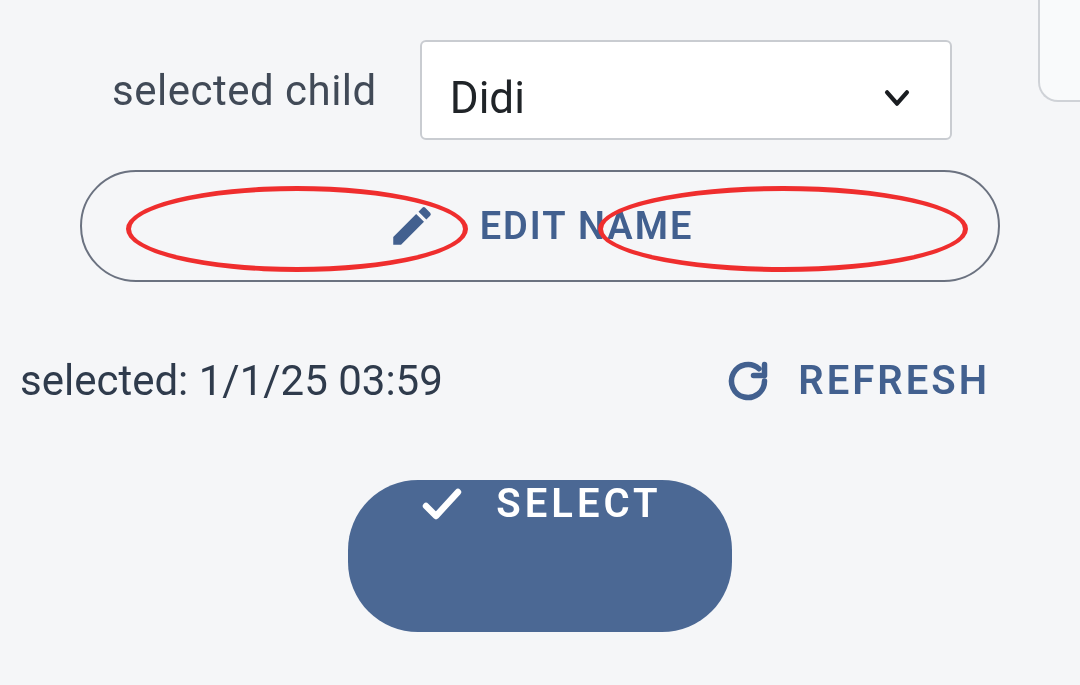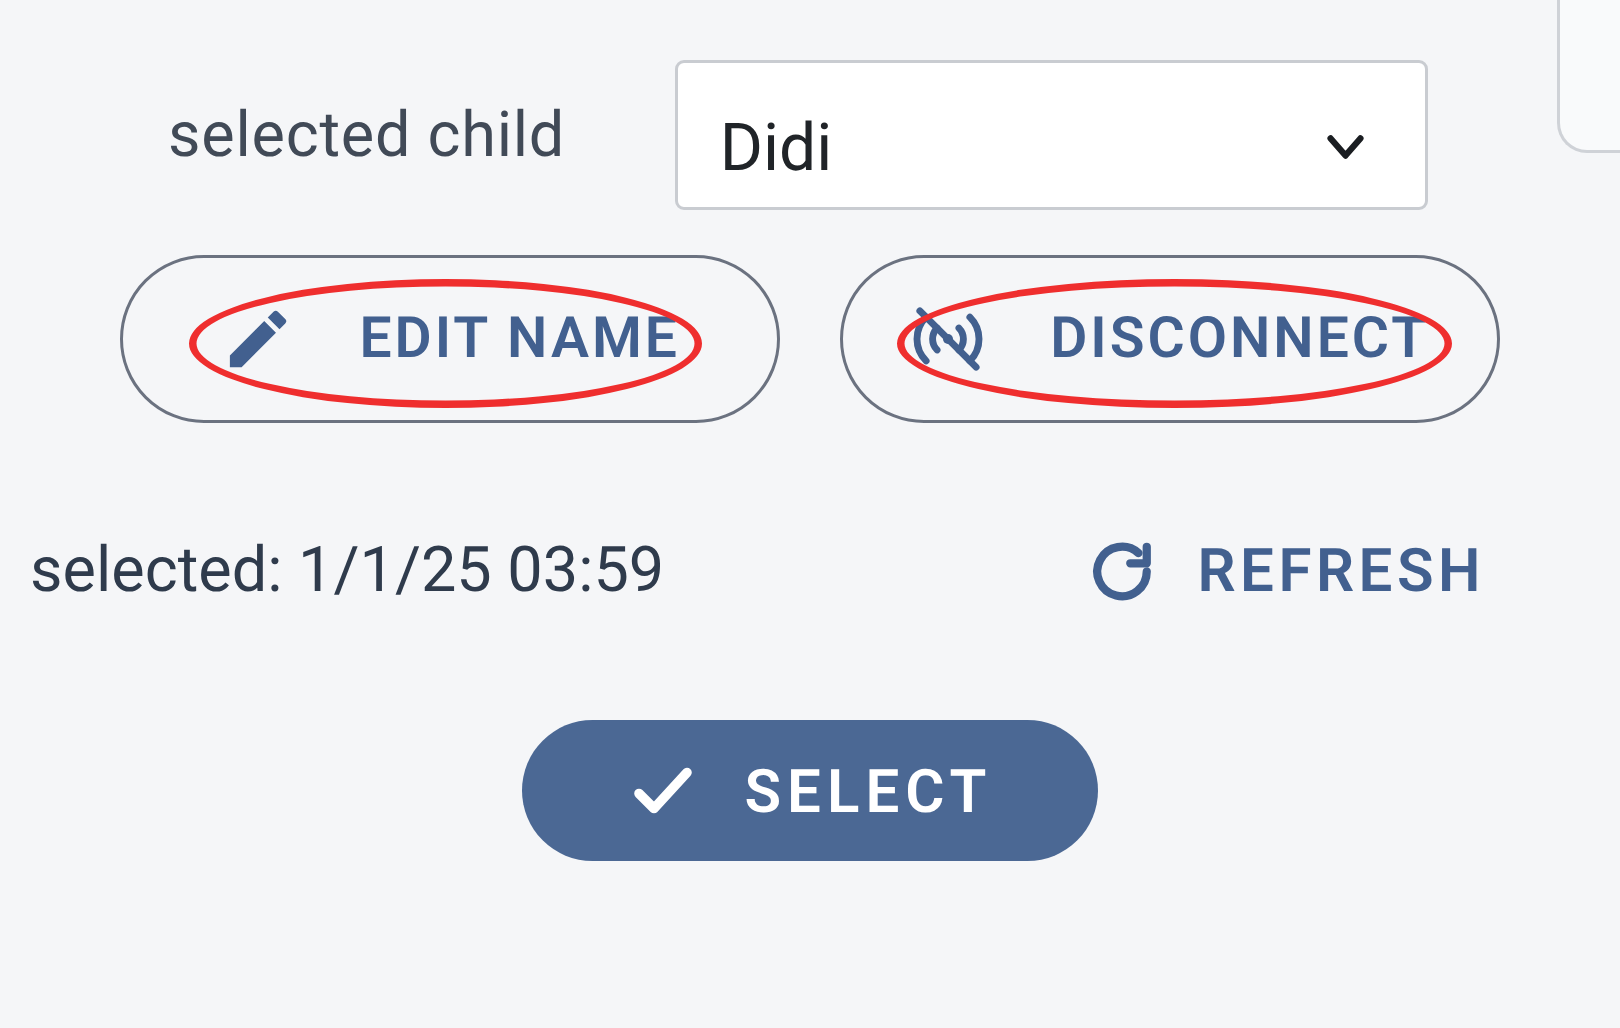--- a/index.html
+++ b/index.html
@@ -1,21 +1,21 @@
 <!DOCTYPE html>
 <html><head>
 <meta charset="utf-8">
 <style>
   html,body{margin:0;padding:0;width:1080px;height:685px;background:#f5f6f8;font-family:-apple-system,BlinkMacSystemFont,"Segoe UI",Roboto,Arial,sans-serif;color:#2f3b4c;overflow:hidden;}
   .wrap{position:relative;width:1080px;height:685px;}
 
   
   .sel-row{position:absolute;left:112px;top:40px;right:128px;display:flex;align-items:center;}
   .sel-label{font-size:42px;color:#414a57;letter-spacing:0.5px;}
-  .select-box{margin-left:73px;flex:1;height:100px;border:2px solid #c9ccd1;border-radius:6px;background:#fff;display:flex;align-items:center;justify-content:space-between;padding:16px 36px 0 28px;box-sizing:border-box;}
+  .select-box{margin-left:43px;flex:1;height:100px;border:2px solid #c9ccd1;border-radius:6px;background:#fff;display:flex;align-items:center;justify-content:space-between;padding:16px 36px 0 28px;box-sizing:border-box;}
   .select-val{font-size:44px;color:#202428;}
   .chev{width:34px;height:34px;}
 
   
   .pill-row{position:absolute;left:80px;top:170px;right:80px;display:flex;gap:40px;}
   .pill{flex:1;height:108px;border:2px solid #6b7280;border-radius:60px;background:#f5f6f8;display:flex;align-items:center;justify-content:center;gap:43px;cursor:pointer;position:relative;}
   .pill-label{font-size:38px;font-weight:600;color:#42608f;letter-spacing:2px;}
   .pill-icon{width:50px;height:50px;color:#42608f;}
 
   .annot{position:absolute;border:5px solid #ef2e2e;border-radius:50%;pointer-events:none;}
@@ -24,21 +24,21 @@
 
   
   .retr-row{position:absolute;left:20px;top:356px;right:90px;display:flex;align-items:center;justify-content:space-between;}
   .retr-text{font-size:42px;color:#2f3b4c;}
   .refresh{display:flex;align-items:center;gap:28px;cursor:pointer;}
   .refresh-icon{width:44px;height:44px;color:#42608f;}
   .refresh-label{font-size:40px;font-weight:600;color:#42608f;letter-spacing:3px;}
 
   
   .sel-btn-wrap{position:absolute;left:0;right:0;top:480px;display:flex;justify-content:center;}
-  .sel-btn{height:94px;padding:0 70px;border-radius:70px;background:#4b6894;display:flex;align-items:center;gap:30px;cursor:pointer;}
+  .sel-btn{height:152px;padding:0 70px;border-radius:70px;background:#4b6894;display:flex;gap:30px;cursor:pointer;}
   .sel-btn-icon{width:48px;height:48px;color:#fff;}
   .sel-btn-label{font-size:40px;font-weight:600;color:#fff;letter-spacing:4px;}
 
   
   .edge{position:absolute;right:0;top:0;width:40px;height:100px;border:2px solid #cfd2d7;border-right:none;border-top:none;border-bottom-left-radius:20px;background:#f9fafb;}
 </style>
 </head>
 <body>
 <div class="wrap">
 
@@ -53,31 +53,20 @@
         </svg>
     </div>
   </div>
 
   <div class="pill-row">
     <div class="pill">
       <svg class="pill-icon" viewBox="0 0 24 24" fill="#42608f">
           <path d="M3 17.25V21h3.75l11-11-3.75-3.75-11 11zM20.71 7.04a1 1 0 0 0 0-1.41l-2.34-2.34a1 1 0 0 0-1.41 0l-1.83 1.83 3.75 3.75 1.83-1.83z"></path>
         </svg>
       <span class="pill-label">EDIT NAME</span>
-    </div>
-    <div class="pill">
-      <svg class="pill-icon" viewBox="0 0 24 24" fill="none" stroke="#42608f" stroke-width="2.2" stroke-linecap="round">
-          <path d="M5 5c-3.9 3.9-3.9 10.1 0 14"></path>
-          <path d="M8.5 8.5a5 5 0 0 0 0 7"></path>
-          <circle cx="12" cy="12" r="1.6" fill="#42608f" stroke="none"></circle>
-          <path d="M15.5 8.5a5 5 0 0 1 0 7"></path>
-          <path d="M19 5c3.9 3.9 3.9 10.1 0 14"></path>
-          <line x1="3" y1="3" x2="21" y2="21"></line>
-        </svg>
-      <span class="pill-label">DISCONNECT</span>
     </div>
   </div>
 
   <div class="annot annot1"></div>
   <div class="annot annot2"></div>
 
   <div class="retr-row">
     <span class="retr-text">
       <span>selected:</span>
       <span> </span>

